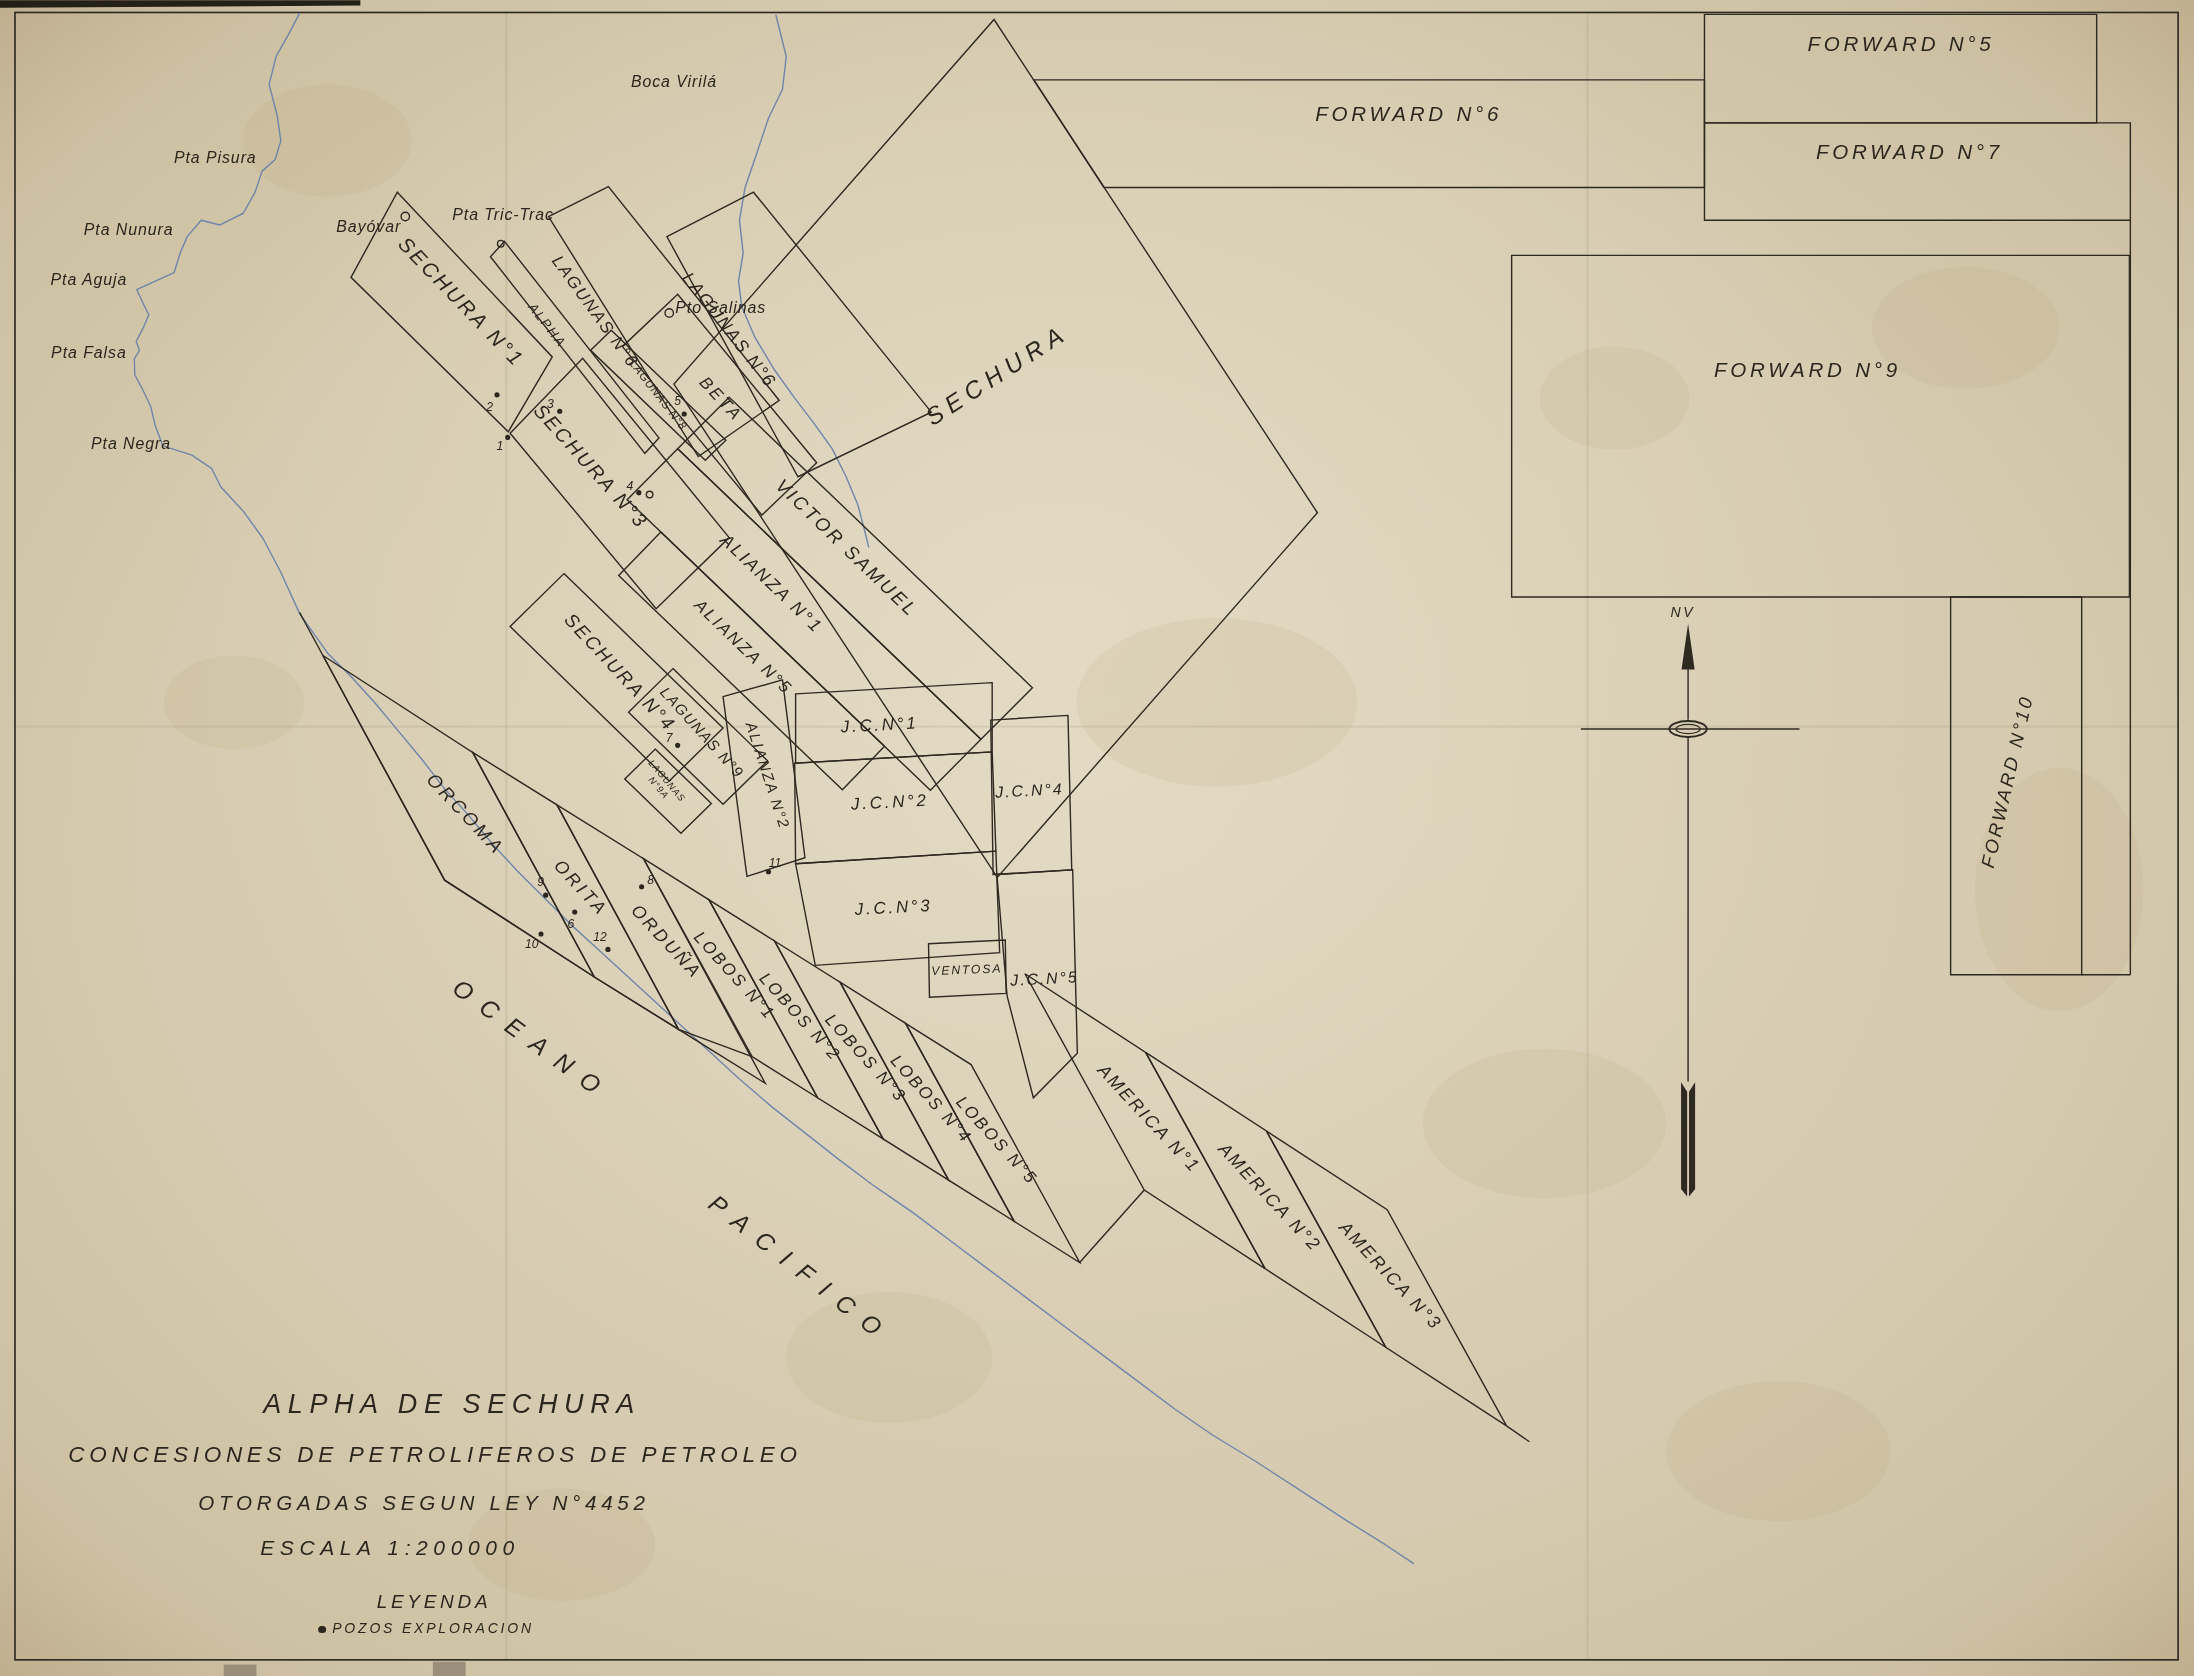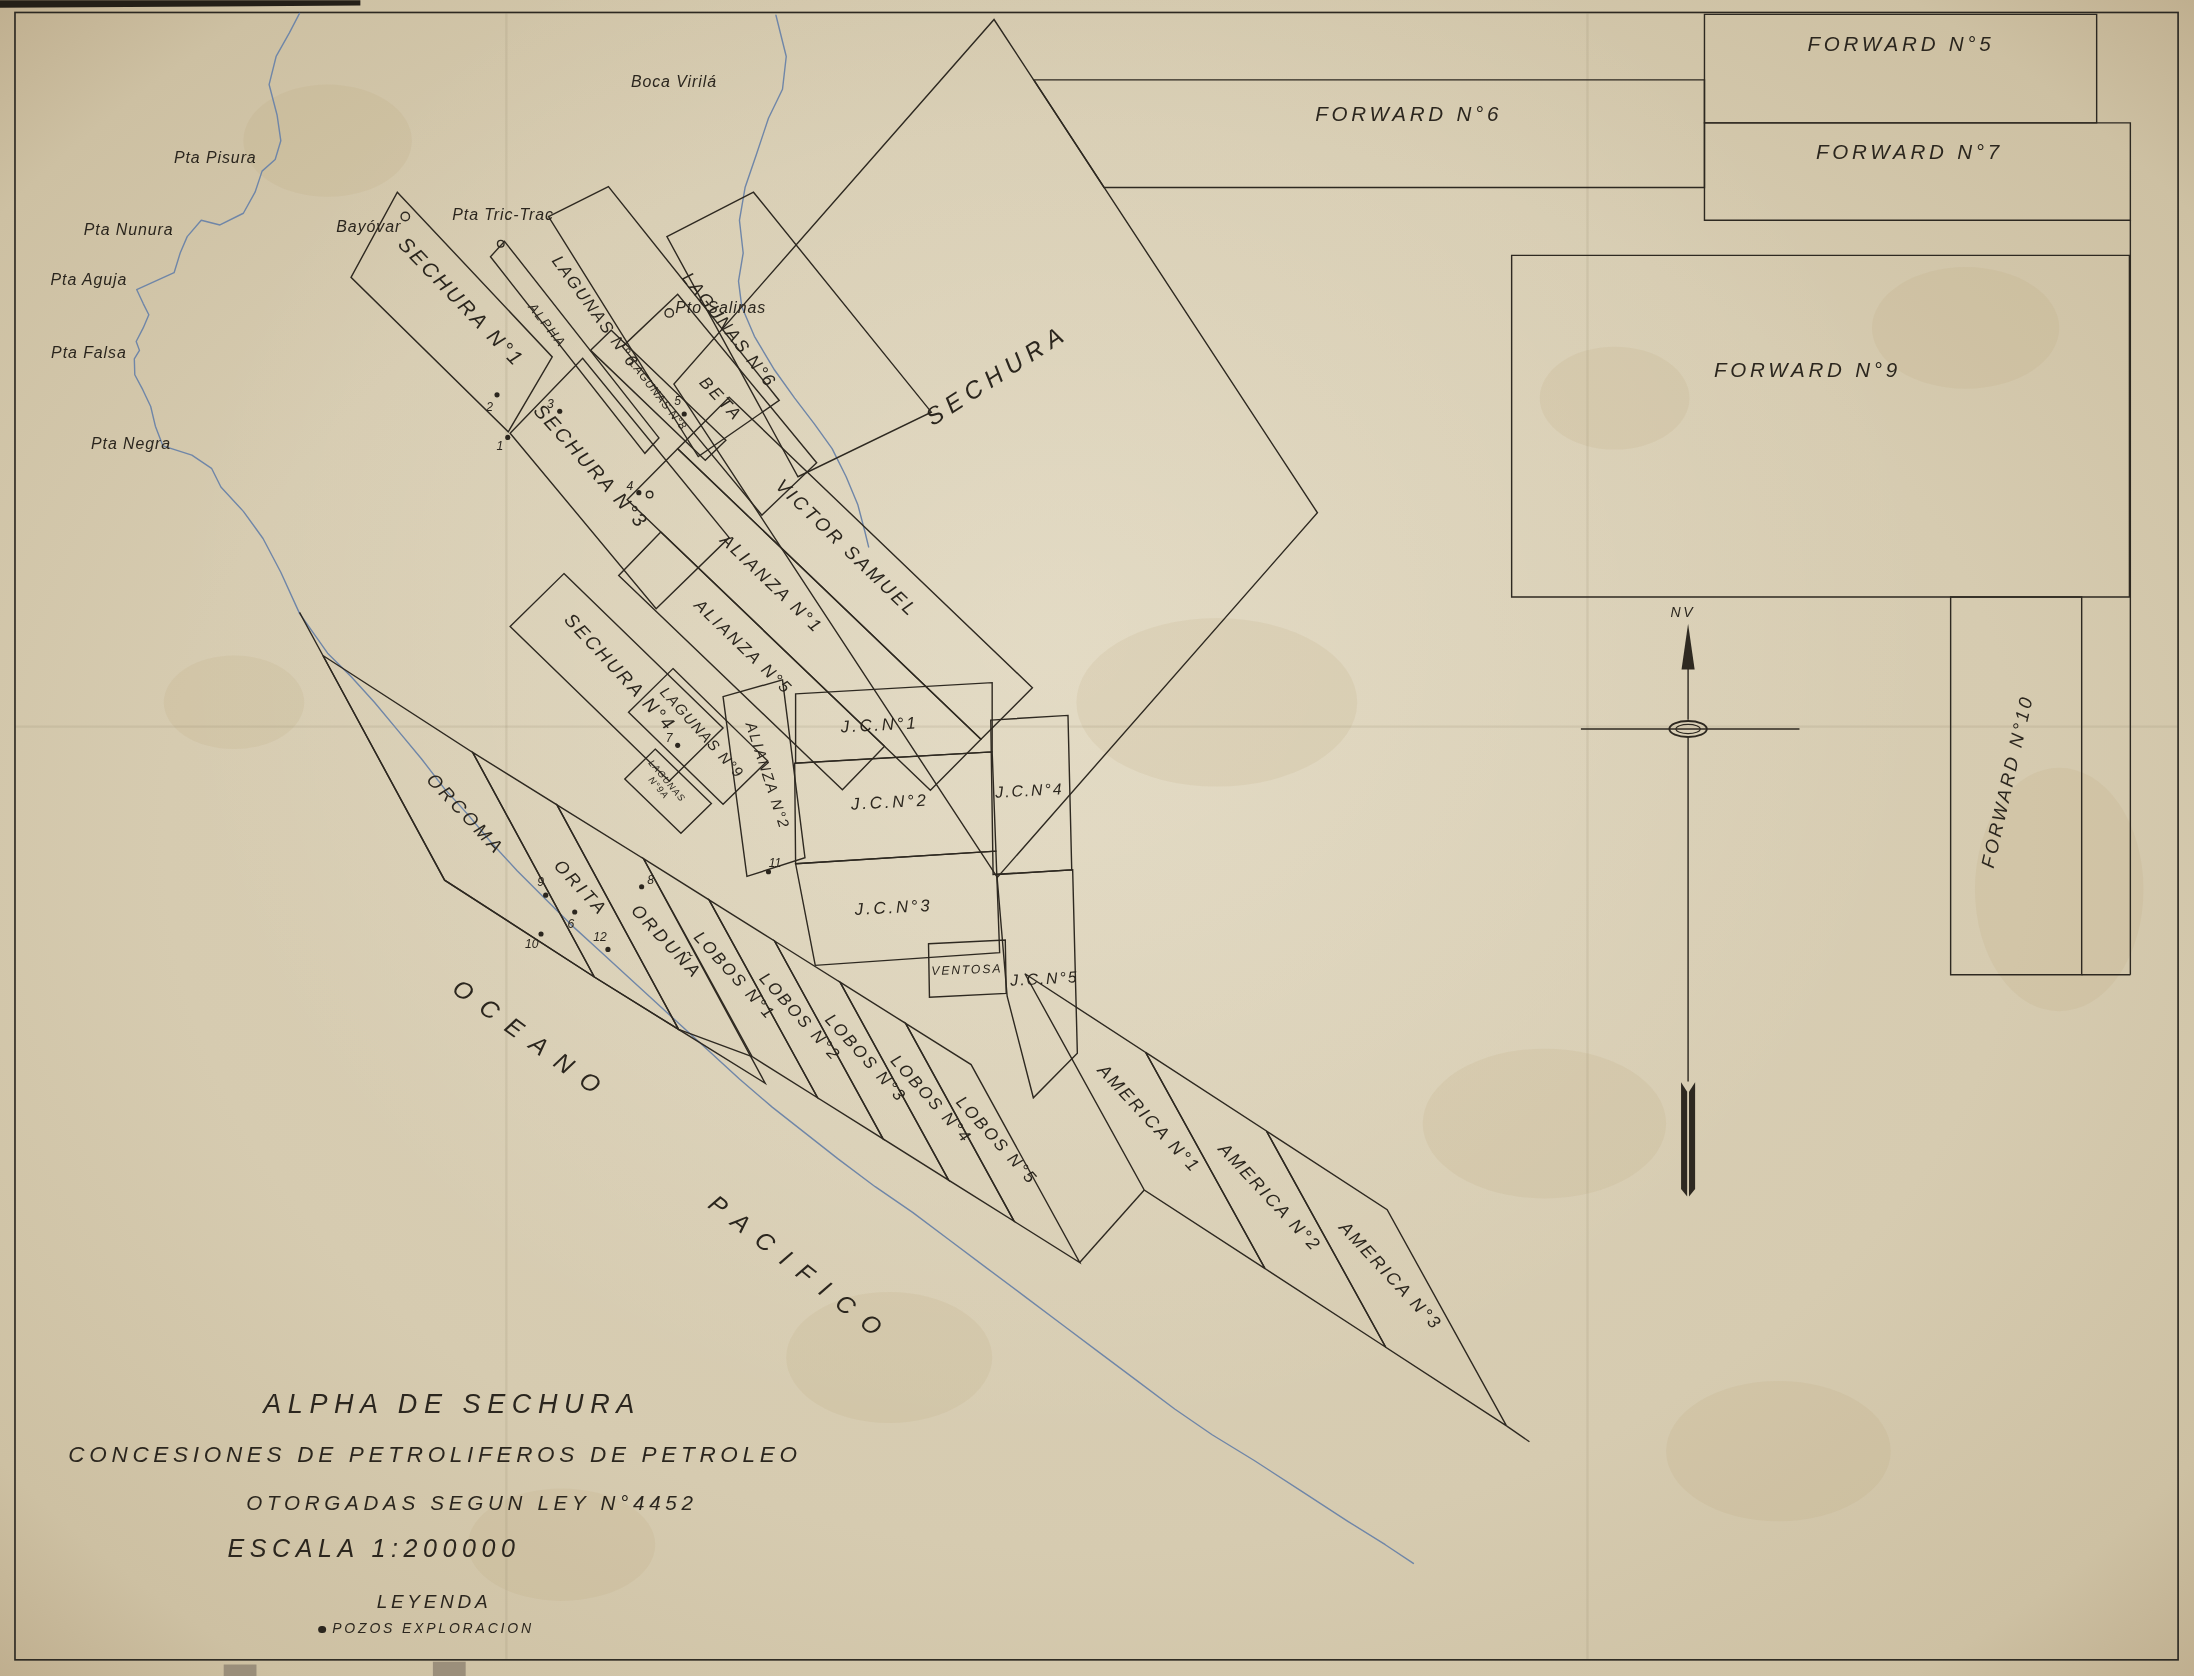--- a/index.html
+++ b/index.html
@@ -181,19 +181,19 @@
       <text x="788" y="495" class="ptlabel" text-anchor="middle">Bayóvar</text>
       <text x="1075" y="470" class="ptlabel" text-anchor="middle">Pta Tric-Trac</text>
       <text x="1540" y="668" class="ptlabel" text-anchor="middle">Pto Salinas</text>
       <text class="oceanlabel" font-size="52" letter-spacing="30" text-anchor="middle" transform="translate(1127 2237) rotate(36)">OCEANO</text>
       <text class="oceanlabel" font-size="52" letter-spacing="30" text-anchor="middle" transform="translate(1700 2726) rotate(38)">PACIFICO</text>
     </svg>
 
   <div>
     <div class="titleline" style="left:452px;top:1404px;font-size:27px;letter-spacing:6.6px;">ALPHA DE SECHURA</div>
     <div class="titleline" style="left:435px;top:1455px;font-size:22.5px;letter-spacing:4.7px;">CONCESIONES DE PETROLIFEROS DE PETROLEO</div>
-    <div class="titleline" style="left:424px;top:1503px;font-size:20.6px;letter-spacing:4.7px;margin-left:48px;">OTORGADAS SEGUN LEY N°4452</div>
-    <div class="titleline" style="left:374px;top:1548px;font-size:25px;letter-spacing:5.6px;">ESCALA 1:200000</div>
+    <div class="titleline" style="left:424px;top:1503px;font-size:20.6px;letter-spacing:4.7px;">OTORGADAS SEGUN LEY N°4452</div>
+    <div class="titleline" style="left:390px;top:1548px;font-size:21px;letter-spacing:5.6px;">ESCALA 1:200000</div>
     <div class="titleline" style="left:434px;top:1602px;font-size:19px;letter-spacing:3.7px;">LEYENDA</div>
     <div class="titleline" style="left:426px;top:1628px;font-size:14px;letter-spacing:2.8px;"><span class="legend-dot"></span><span>POZOS EXPLORACION</span></div>
   </div>
 </div>
 
 
 </body></html>

